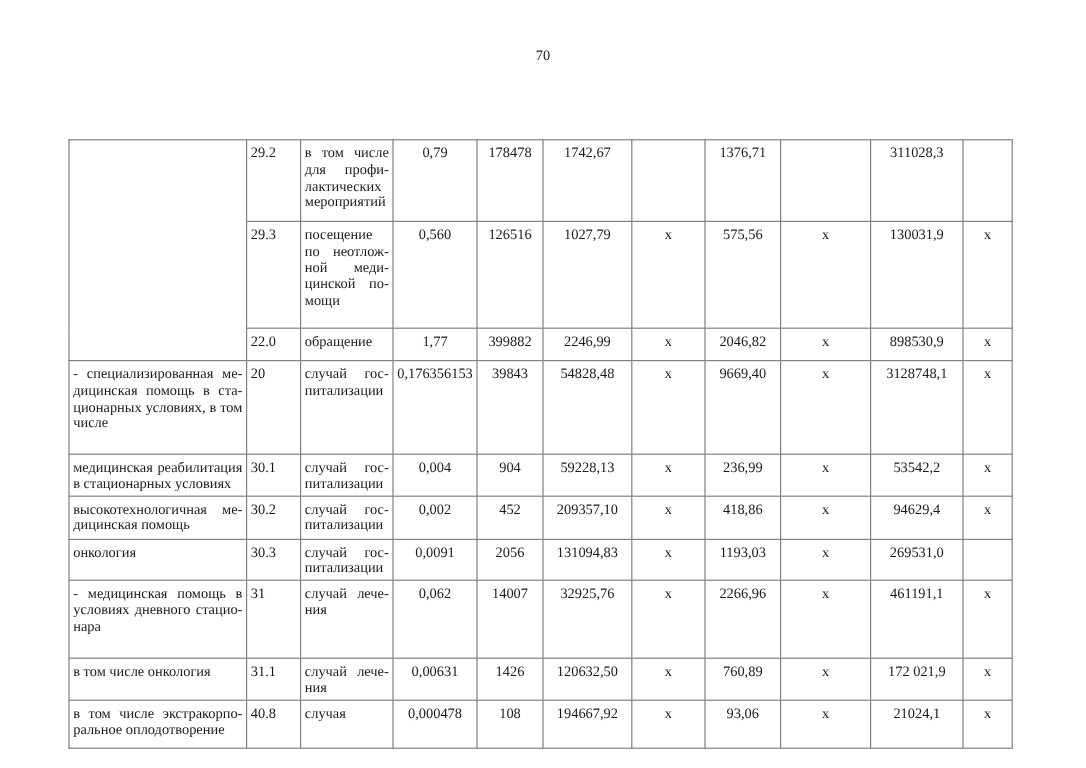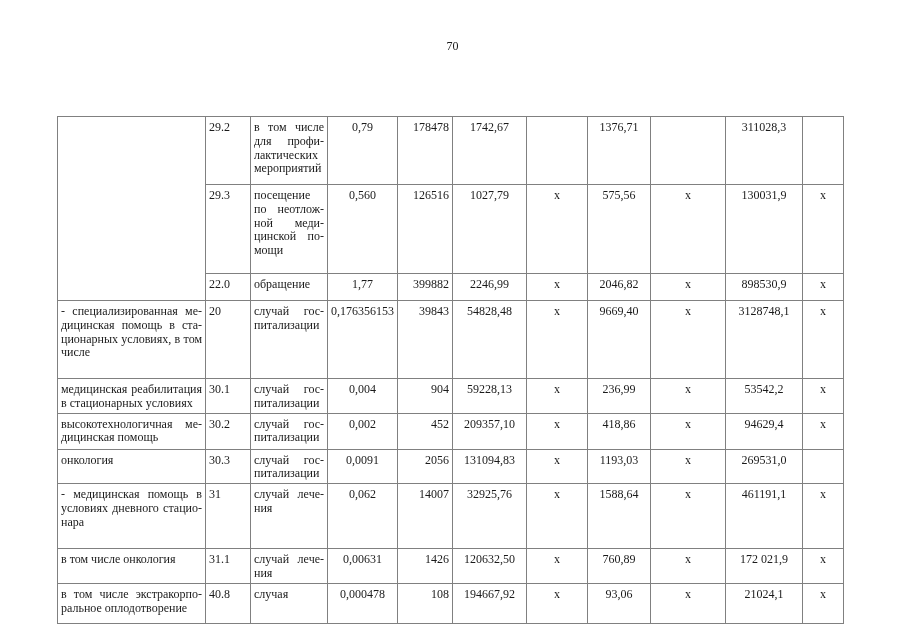--- a/index.html
+++ b/index.html
@@ -42,21 +42,21 @@
     padding: 4px 3px 2px 3px;
     font-size: 12px;
     line-height: 1.15;
     color: #1a1a1a;
     overflow: hidden;
   }
   td.name  { text-align: justify; }
   td.num   { text-align: left; }
   td.unit  { text-align: justify; border-left: 2px solid #808080; }
   td.c     { text-align: center; white-space: nowrap; }
-  td.l     { text-align: right;   white-space: nowrap; }
+  td.l     { text-align: center;   white-space: nowrap; }
 </style>
 </head>
 <body>
 
 <div class="page">
 
   <div class="page-number">70</div>
 
   <table class="doc-table">
     <colgroup>
@@ -163,21 +163,21 @@
         <td class="c"></td>
       </tr>
       <tr style="height:65px">
         <td class="name">- медицинская помощь в условиях дневного стацио-нара</td>
         <td class="num">31</td>
         <td class="unit">случай лече-ния</td>
         <td class="c">0,062</td>
         <td class="l">14007</td>
         <td class="c">32925,76</td>
         <td class="c">x</td>
-        <td class="c">1588,64</td>
+        <td class="c">2266,96</td>
         <td class="c">x</td>
         <td class="c">461191,1</td>
         <td class="c">x</td>
       </tr>
       <tr style="height:33px">
         <td class="name">в том числе онкология</td>
         <td class="num">31.1</td>
         <td class="unit">случай лече-ния</td>
         <td class="c">0,00631</td>
         <td class="l">1426</td>

